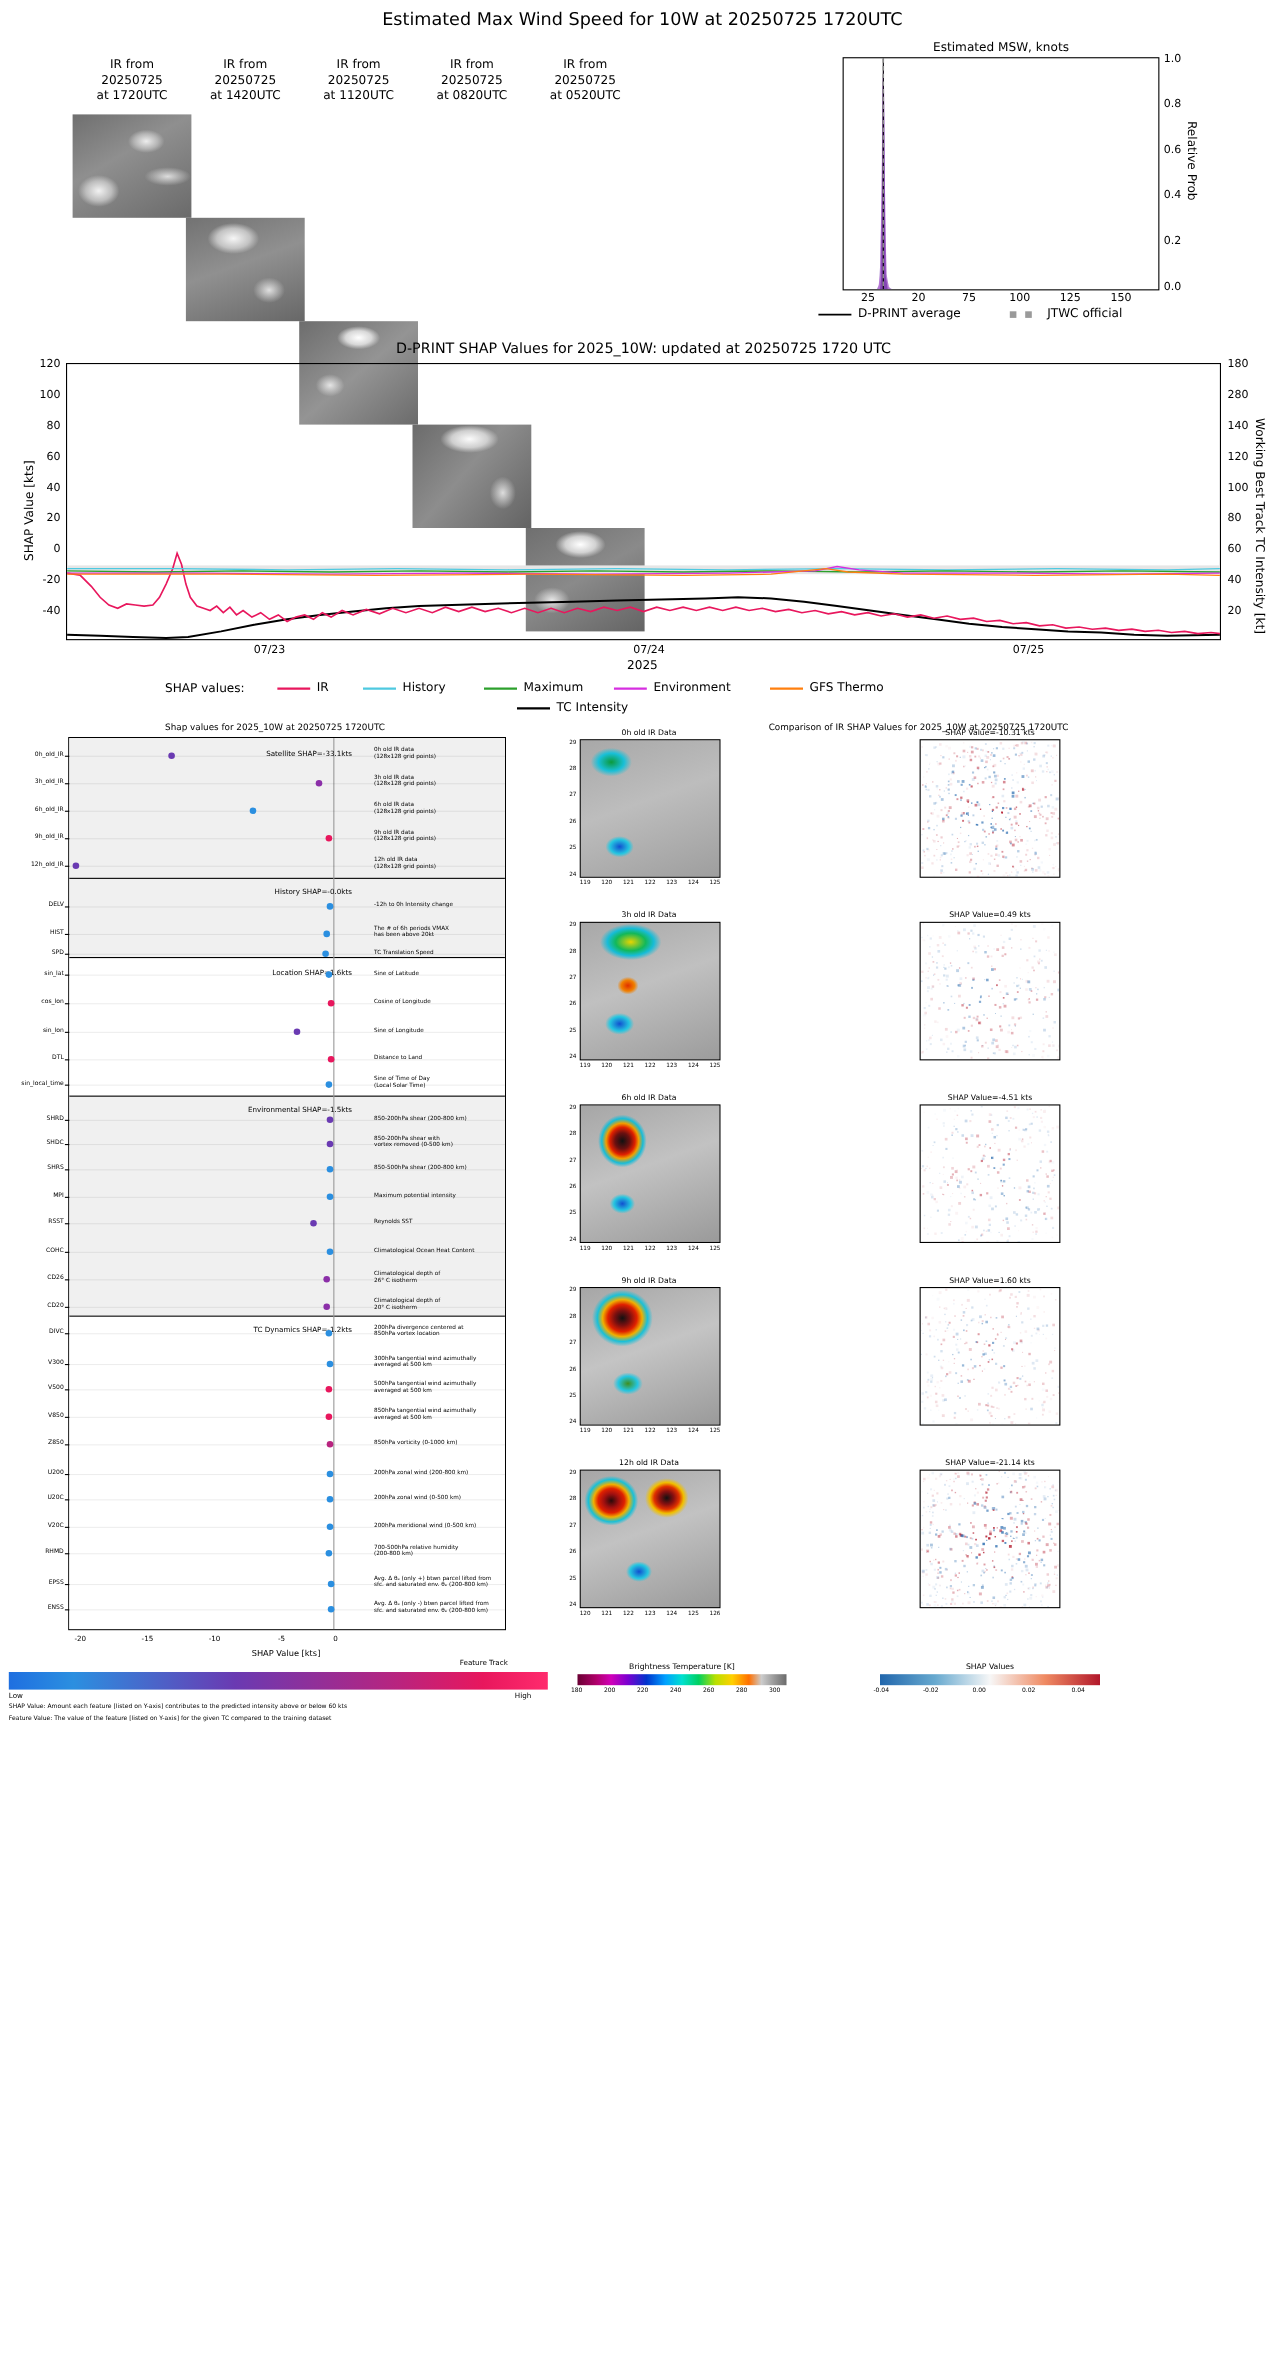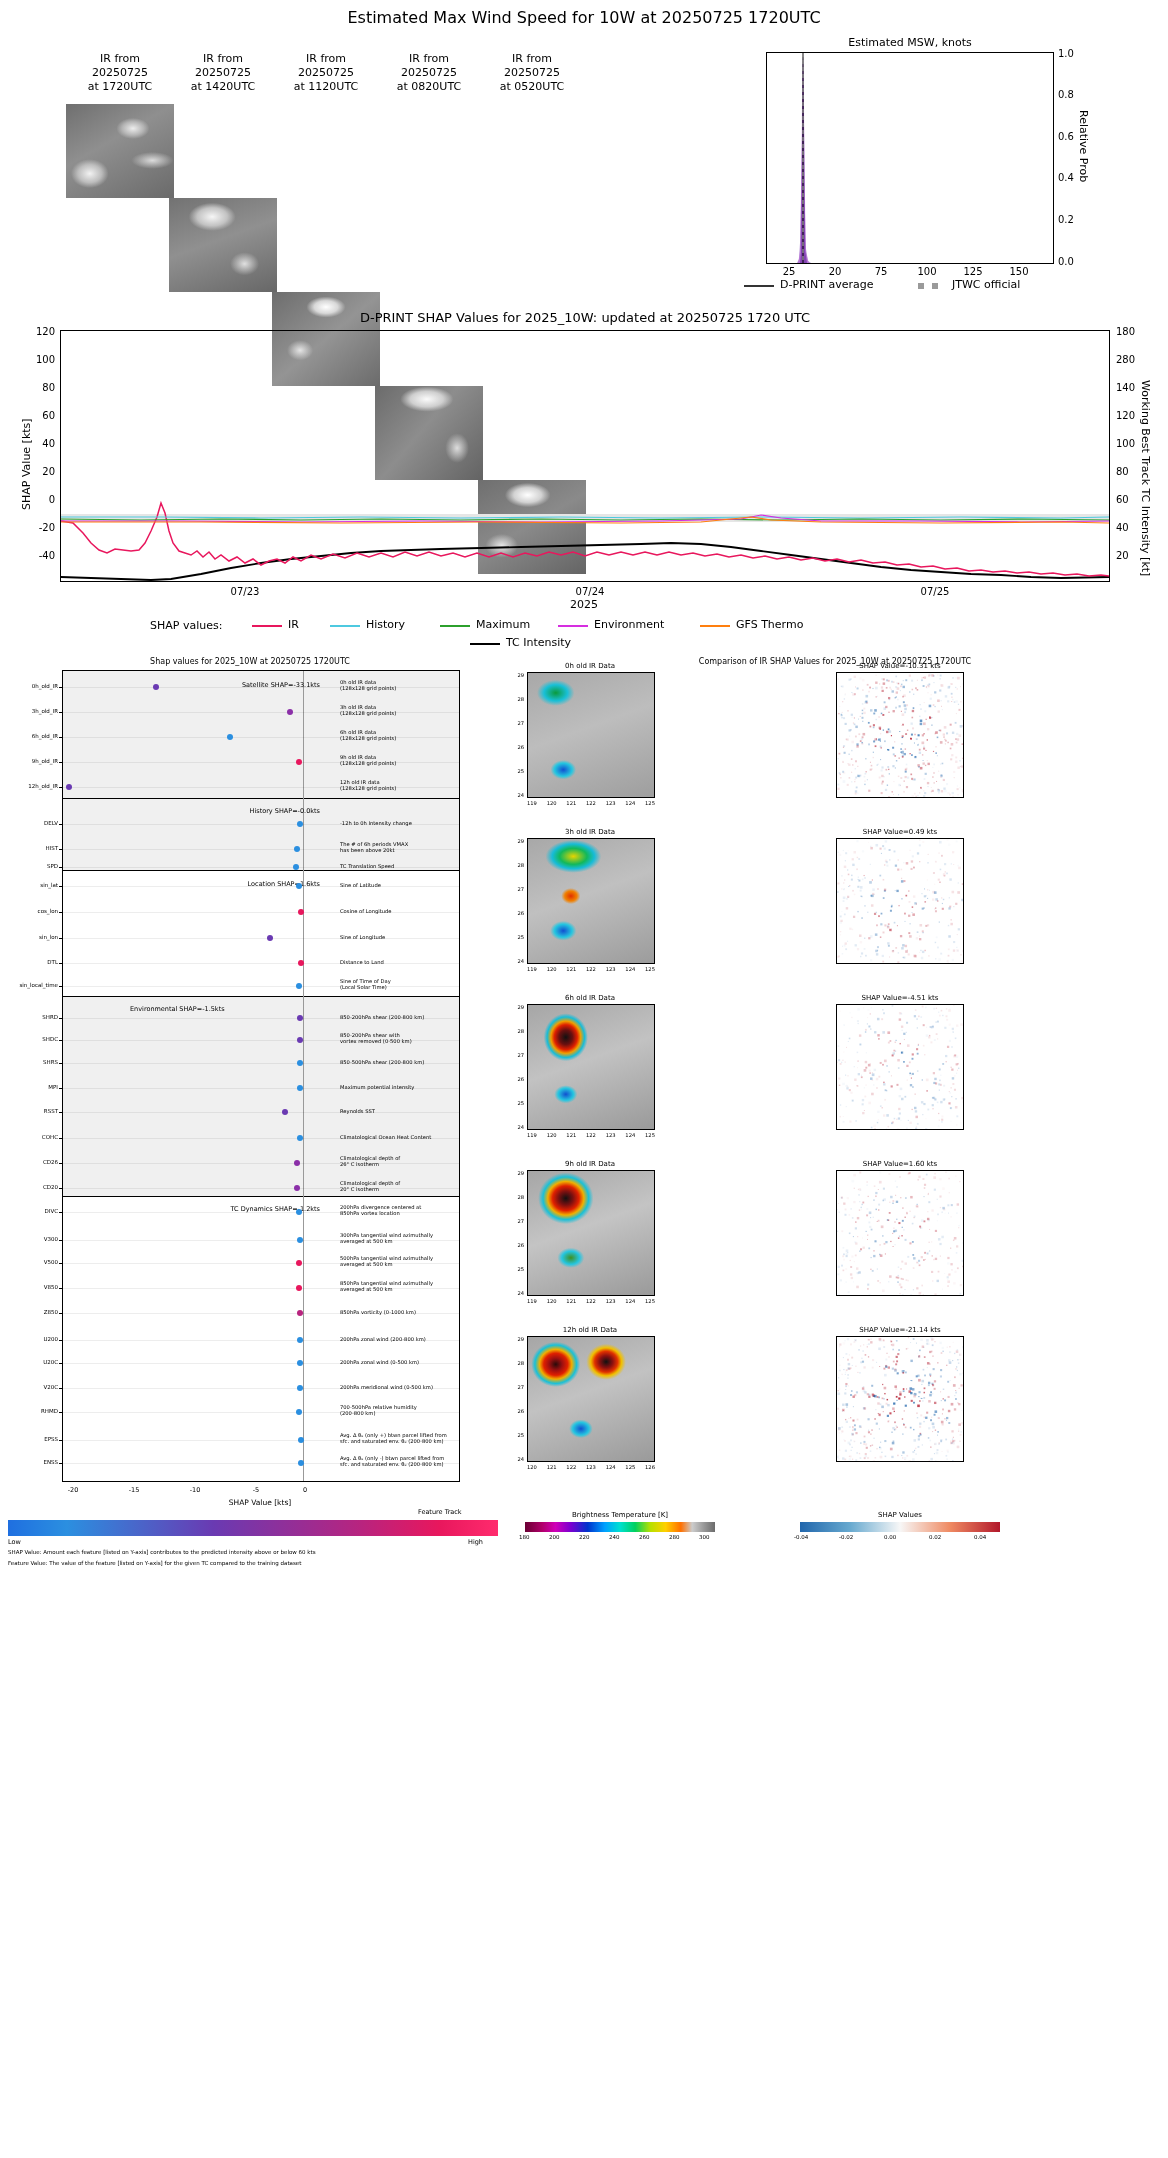--- a/index.html
+++ b/index.html
@@ -219,21 +219,21 @@
   <div class="hline" style="left:63px;top:798px;width:396px;"></div>
   <div class="hline" style="left:63px;top:870px;width:396px;"></div>
   <div class="hline" style="left:63px;top:996px;width:396px;"></div>
   <div class="hline" style="left:63px;top:1196px;width:396px;"></div>
 
   <div class="vline" style="left:303px;top:671px;height:810px;background:#999;"></div>
 
   <div class="abs t-xs" style="left:150px;top:681px;width:170px;text-align:right;">Satellite SHAP=-33.1kts</div>
   <div class="abs t-xs" style="left:150px;top:807px;width:170px;text-align:right;">History SHAP=-0.0kts</div>
   <div class="abs t-xs" style="left:150px;top:880px;width:170px;text-align:right;">Location SHAP=1.6kts</div>
-  <div class="abs t-xs" style="left:130px;top:1005px;width:190px;text-align:left;">Environmental SHAP=-1.5kts</div>
+  <div class="abs t-xs" style="left:130px;top:1005px;width:190px;text-align:right;">Environmental SHAP=-1.5kts</div>
   <div class="abs t-xs" style="left:130px;top:1205px;width:190px;text-align:right;">TC Dynamics SHAP=-1.2kts</div>
 
   <div id="beeswarm-rows">
       <div class="abs t-xxs" style="left: 2px; top: 683px; width: 56px; text-align: right; font-size: 5.5px;">0h_old_IR</div>
       <div class="abs" style="left: 59px; top: 687px; width: 4px; height: 1px; background: rgb(0, 0, 0);"></div>
       <div class="abs" style="left: 63px; top: 687px; width: 396px; height: 1px; background: rgba(0, 0, 0, 0.07);"></div>
       <div class="abs" title="0h_old_IR: -13.2" style="left: 153.48px; top: 684px; width: 6px; height: 6px; border-radius: 50%; background: rgb(106, 58, 178);"></div>
       <div class="abs" style="left: 340px; top: 679px; width: 125px; font-size: 5.2px; line-height: 6px;">
         <div>0h old IR data</div>
         <div>(128x128 grid points)</div>

